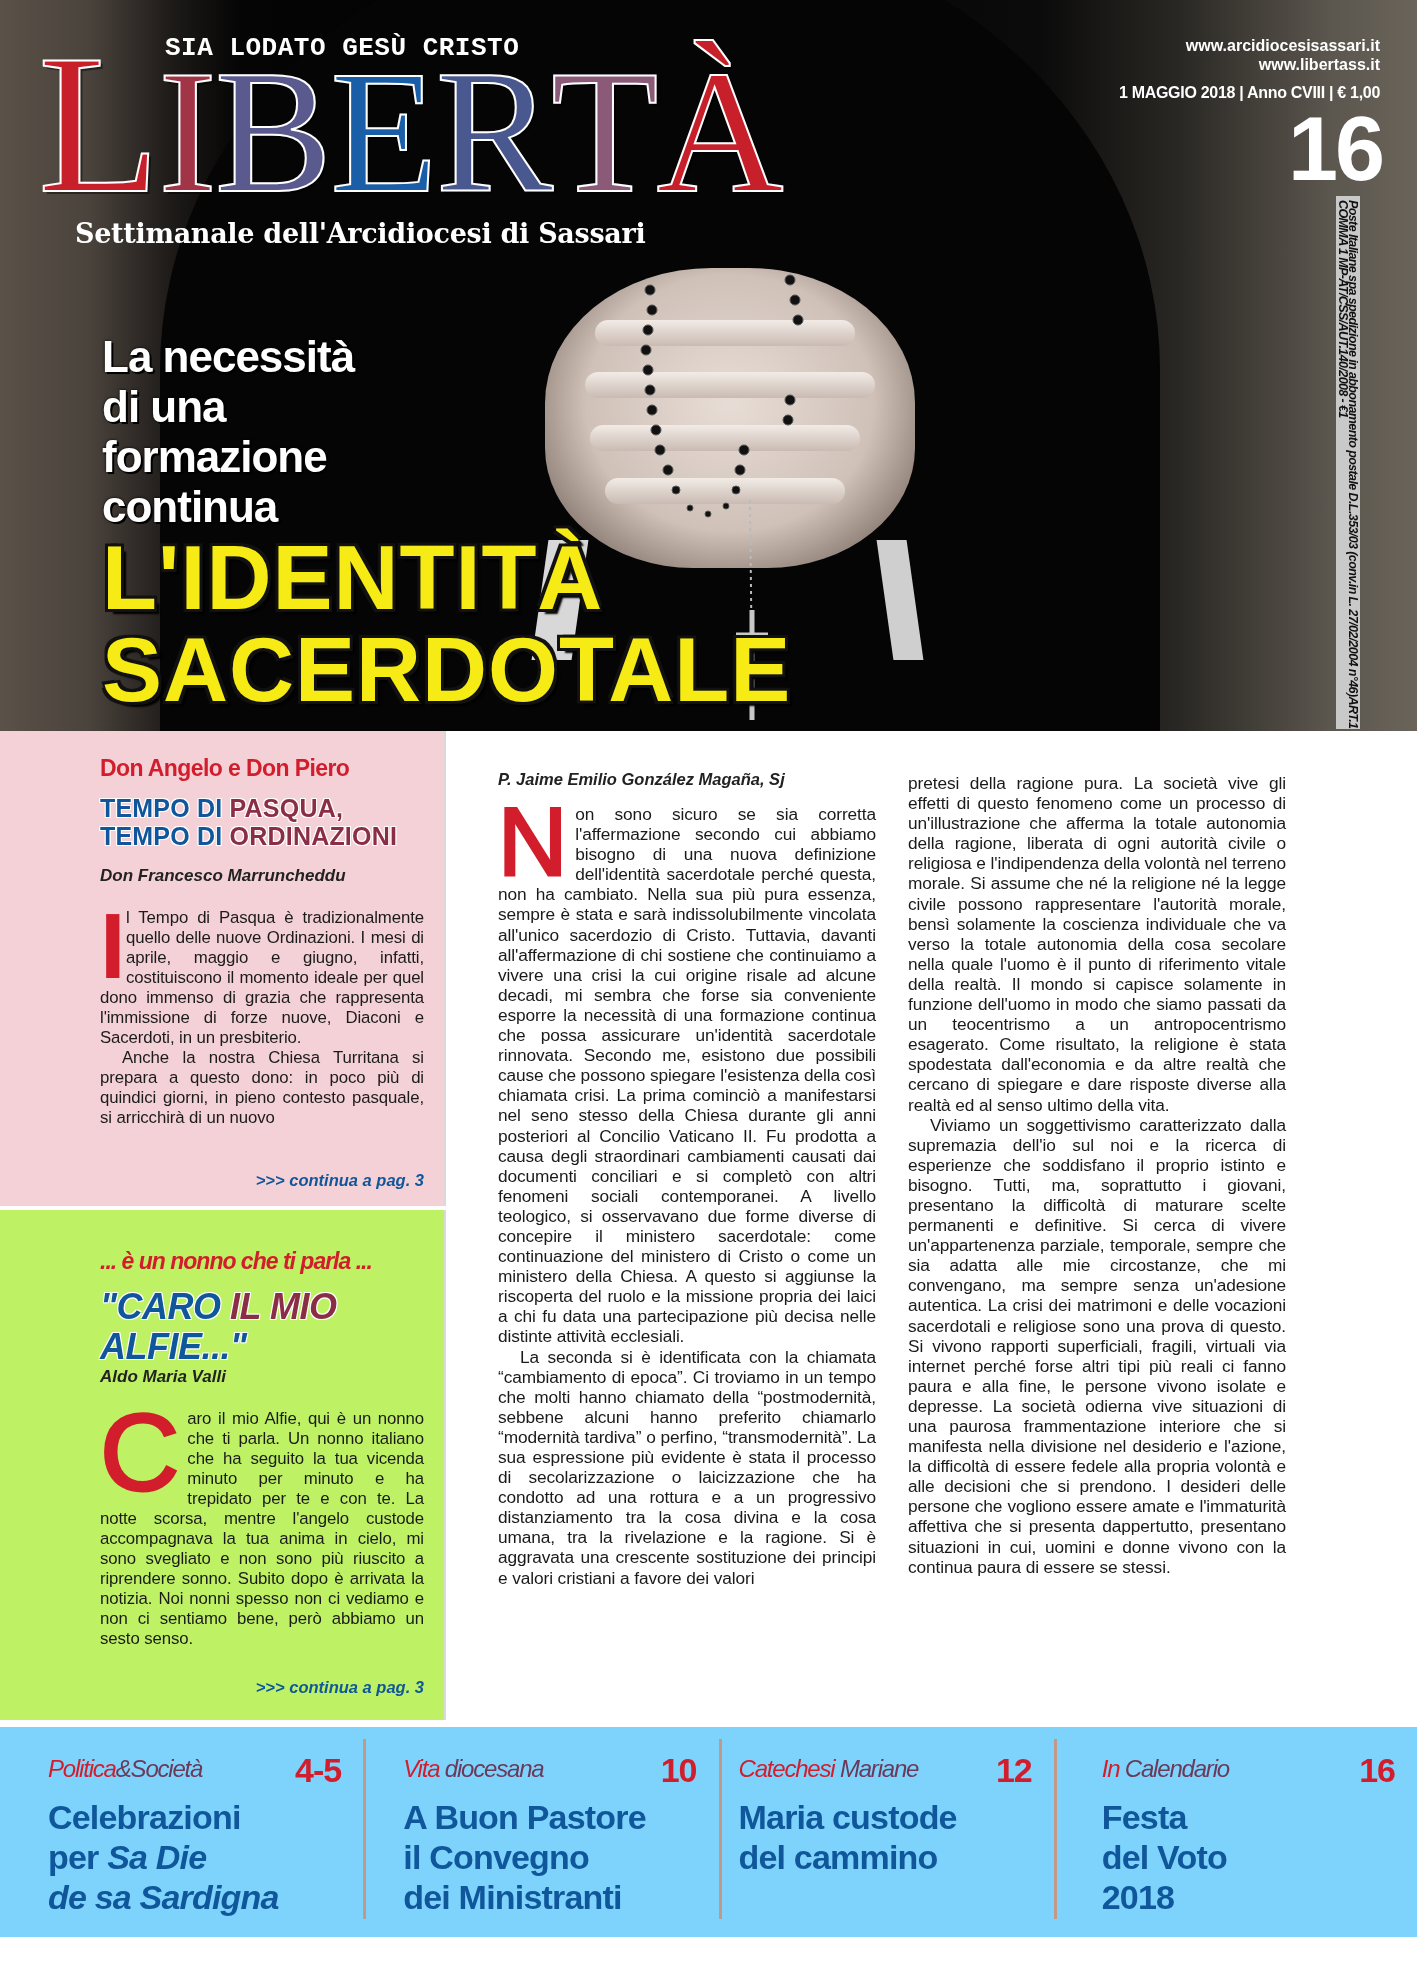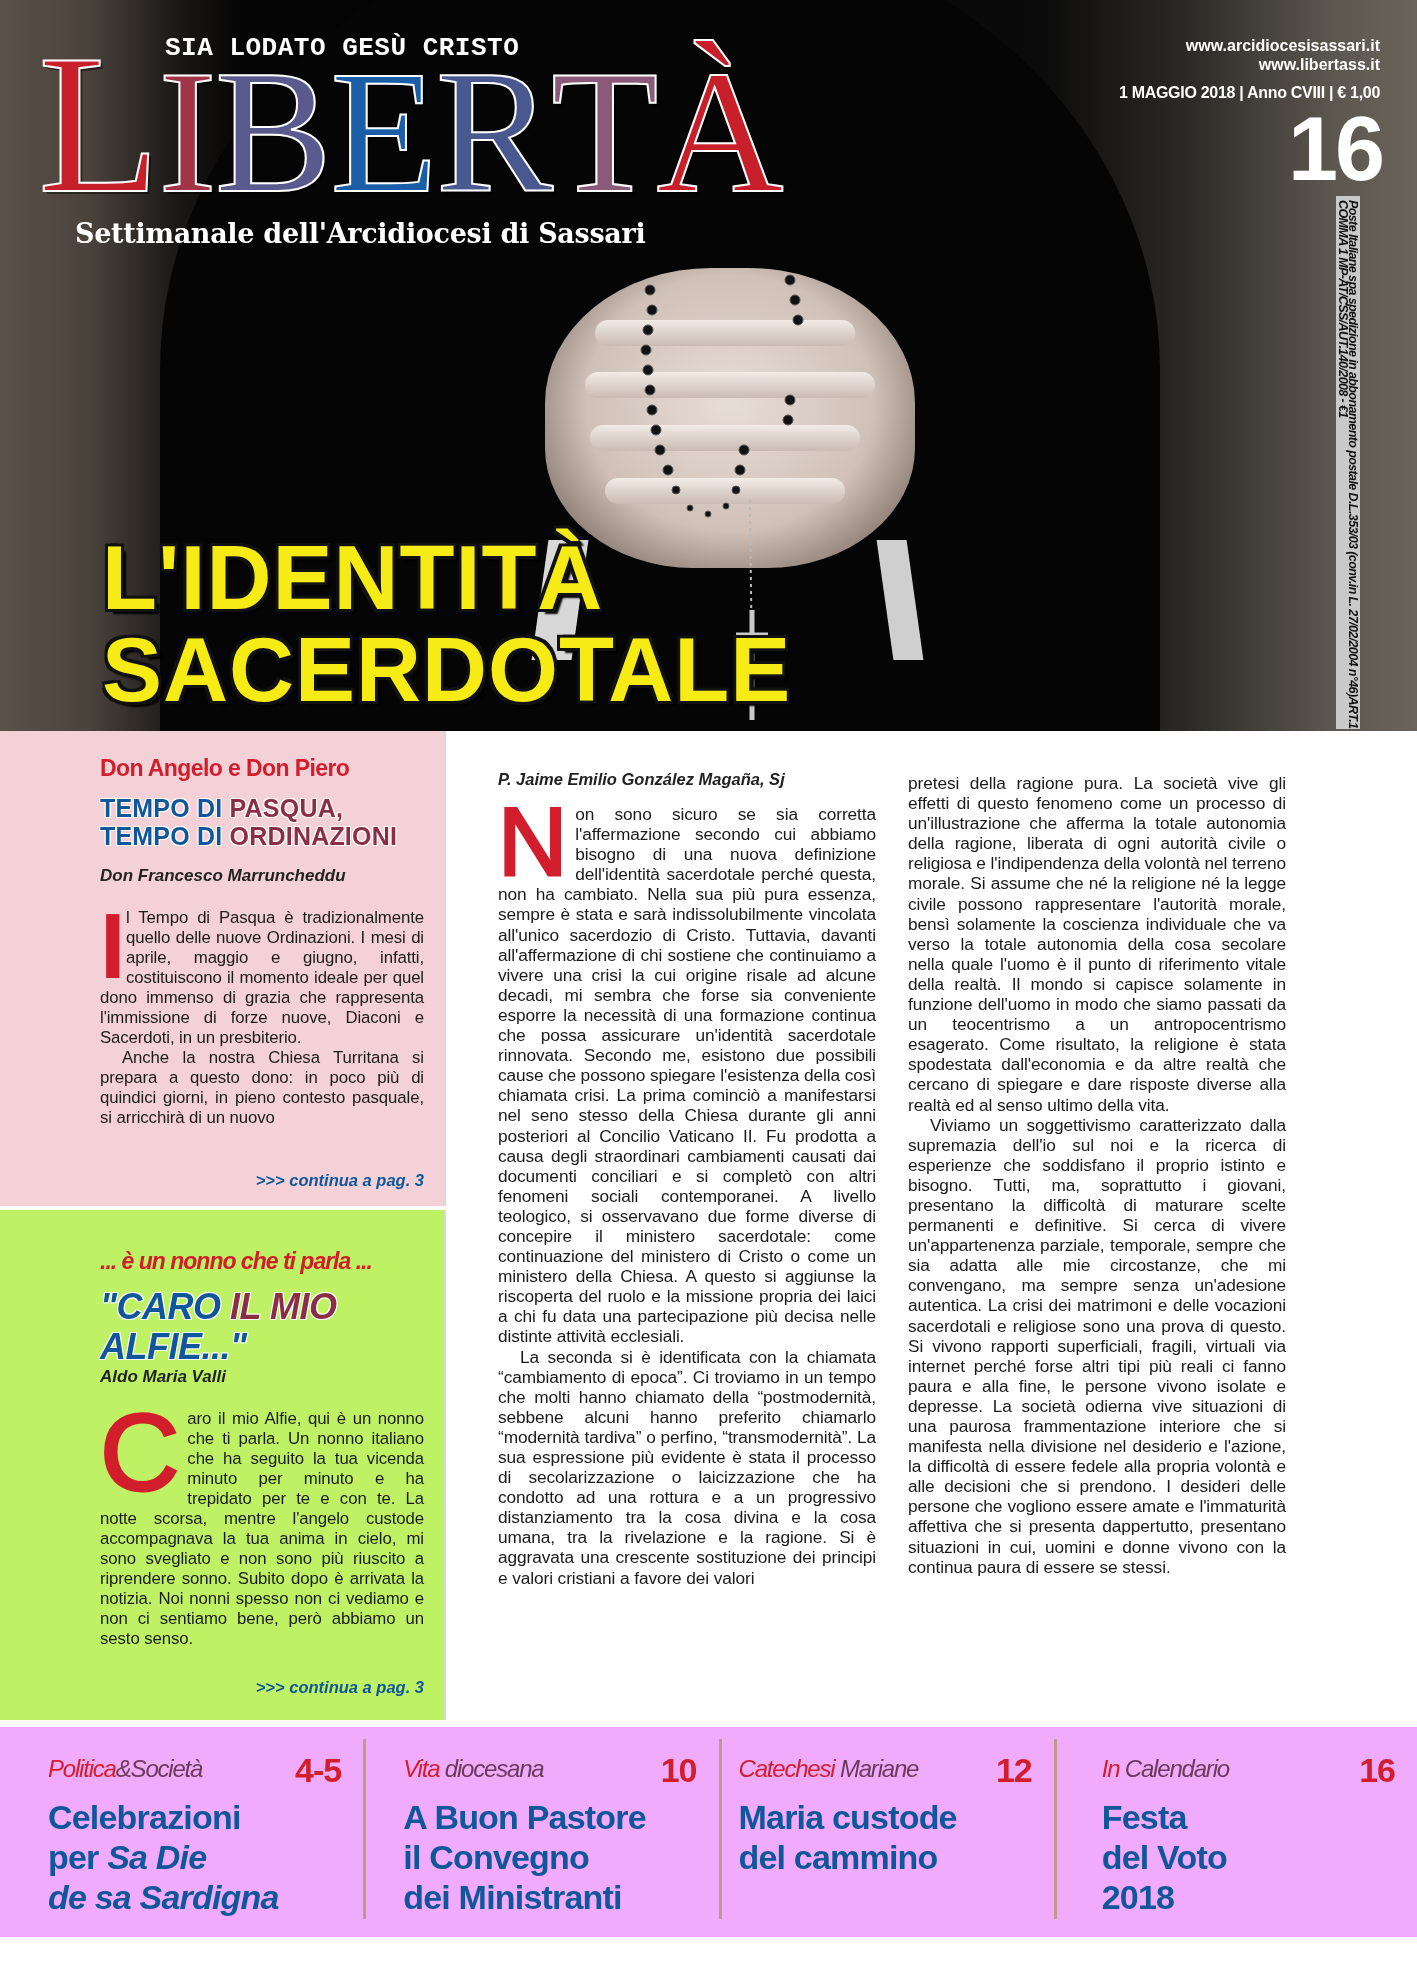--- a/index.html
+++ b/index.html
@@ -117,21 +117,21 @@
       position: absolute; top: 804px; width: 378px; font-size: 17.3px; line-height: 20.1px;
       text-align: justify; color: #1a1a1a; letter-spacing: -0.1px;
     }
     .col1 { left: 498px; }
     .col2 { left: 908px; top: 773px; }
     .article-col p { text-indent: 22px; }
     .article-col p.first, .article-col p.cont { text-indent: 0; }
 
     
     .teasers {
-      position: absolute; left: 0; top: 1727px; width: 1417px; height: 210px; background: #f0abfc;
+      position: absolute; left: 0; top: 1727px; width: 1417px; height: 210px; background: #7dd3fc;
       display: flex;
     }
     .teaser { position: relative; flex: 1; padding: 28px 20px 0 48px; }
     .teaser + .teaser::before {
       content: ""; position: absolute; left: 0; top: 12px; width: 3px; height: 180px; background: #c09a86;
     }
     .teaser .section { font-style: italic; font-size: 24px; letter-spacing: -1.2px; font-weight: 400; }
     .teaser .section .a { color: #d21e2c; }
     .teaser .section .b { color: #6b3a5a; }
     .teaser .page { position: absolute; right: 22px; top: 24px; color: #d21e2c; font-weight: 700; font-size: 34px; letter-spacing: -1px; }
@@ -192,20 +192,26 @@
   <div class="urls">
     <div>www.arcidiocesisassari.it</div>
     <div>www.libertass.it</div>
   </div>
   <div class="issue-line">1 MAGGIO 2018 | Anno CVIII | € 1,00</div>
   <div class="issue-number">16</div>
   <div class="postal-strip">
     <span>Poste Italiane spa spedizione in abbonamento postale D.L.353/03 (conv.in L. 27/02/2004 n°46)ART.1 COMMA 1 MP-AT/CSS/AUT.140/2008 - €1</span>
   </div>
 
+  <div class="kicker">
+    <div>La necessità</div>
+    <div>di una</div>
+    <div>formazione</div>
+    <div>continua</div>
+  </div>
   <div class="headline">
     <div>L'IDENTITÀ</div>
     <div>SACERDOTALE</div>
   </div>
 </section>
 
 <aside class="box box-pink">
   <div class="eyebrow">Don Angelo e Don Piero</div>
   <div class="title">
     <div><span>TEMPO DI </span><span class="red">PASQUA,</span></div>

